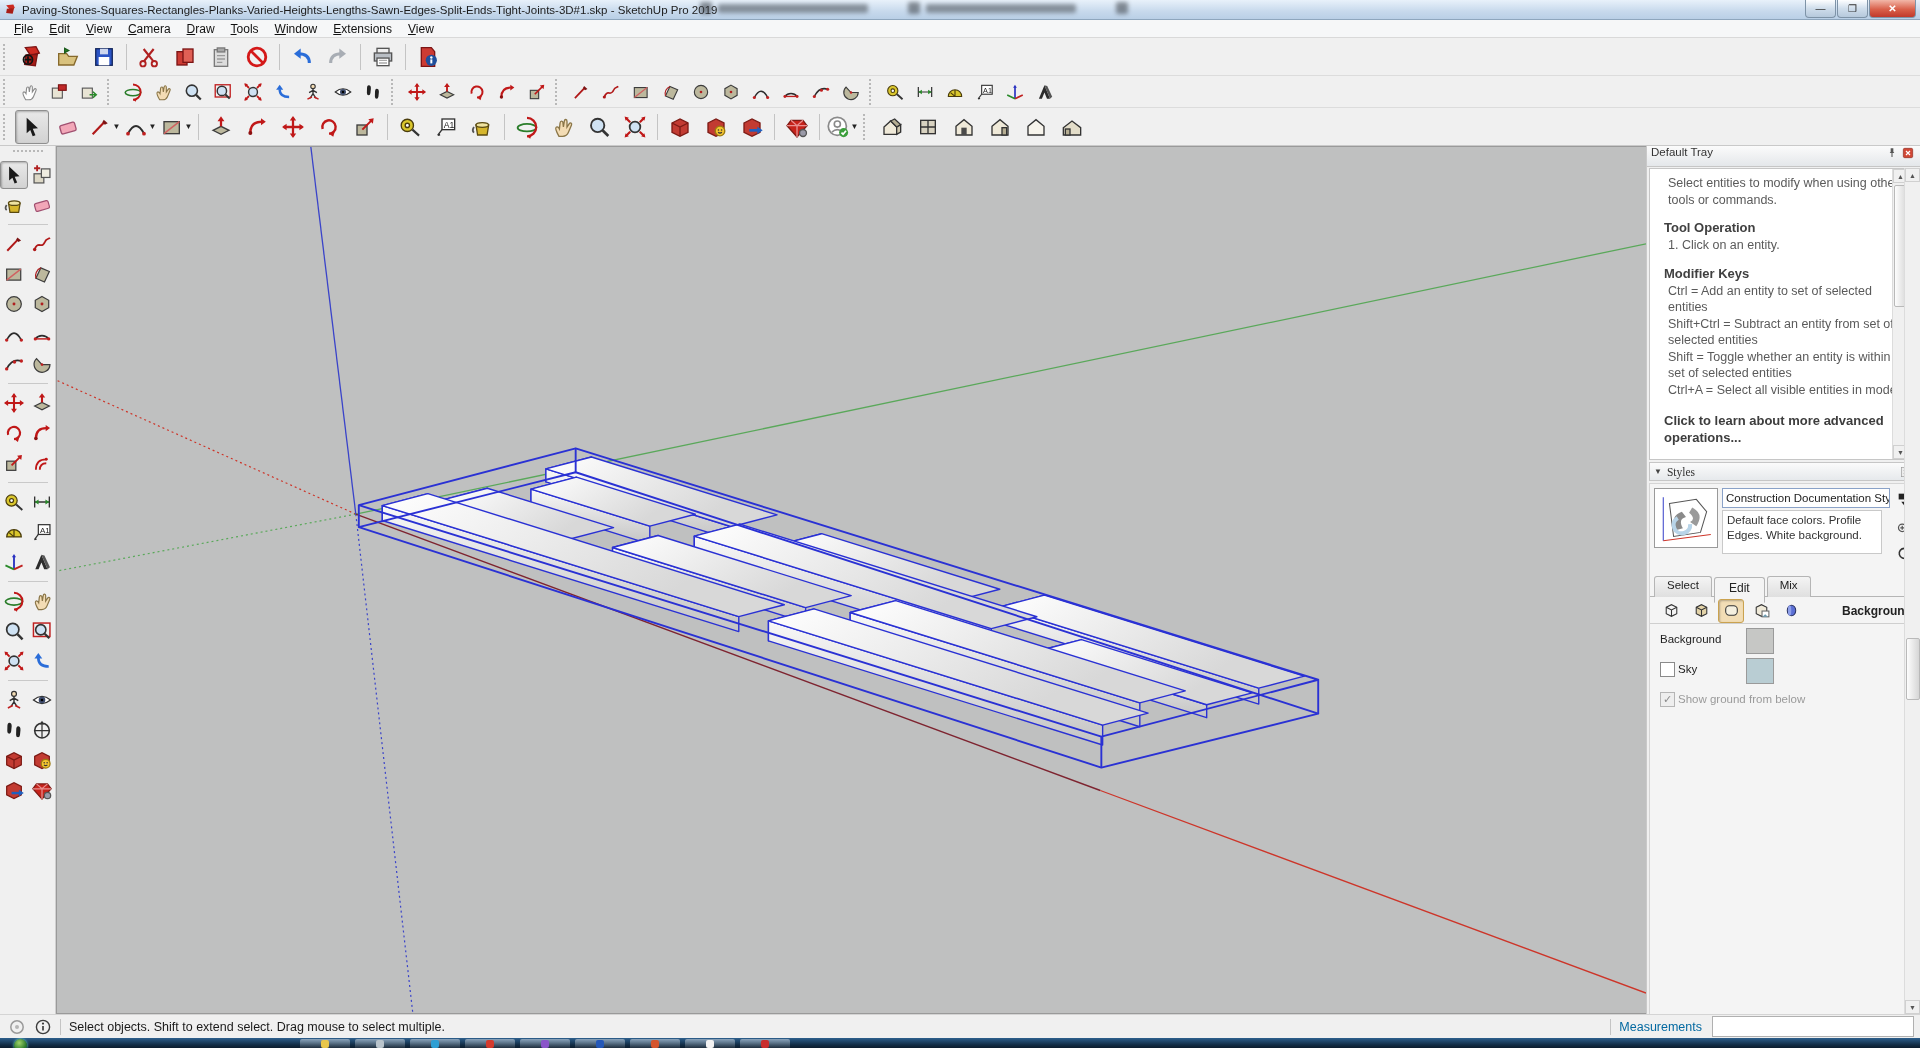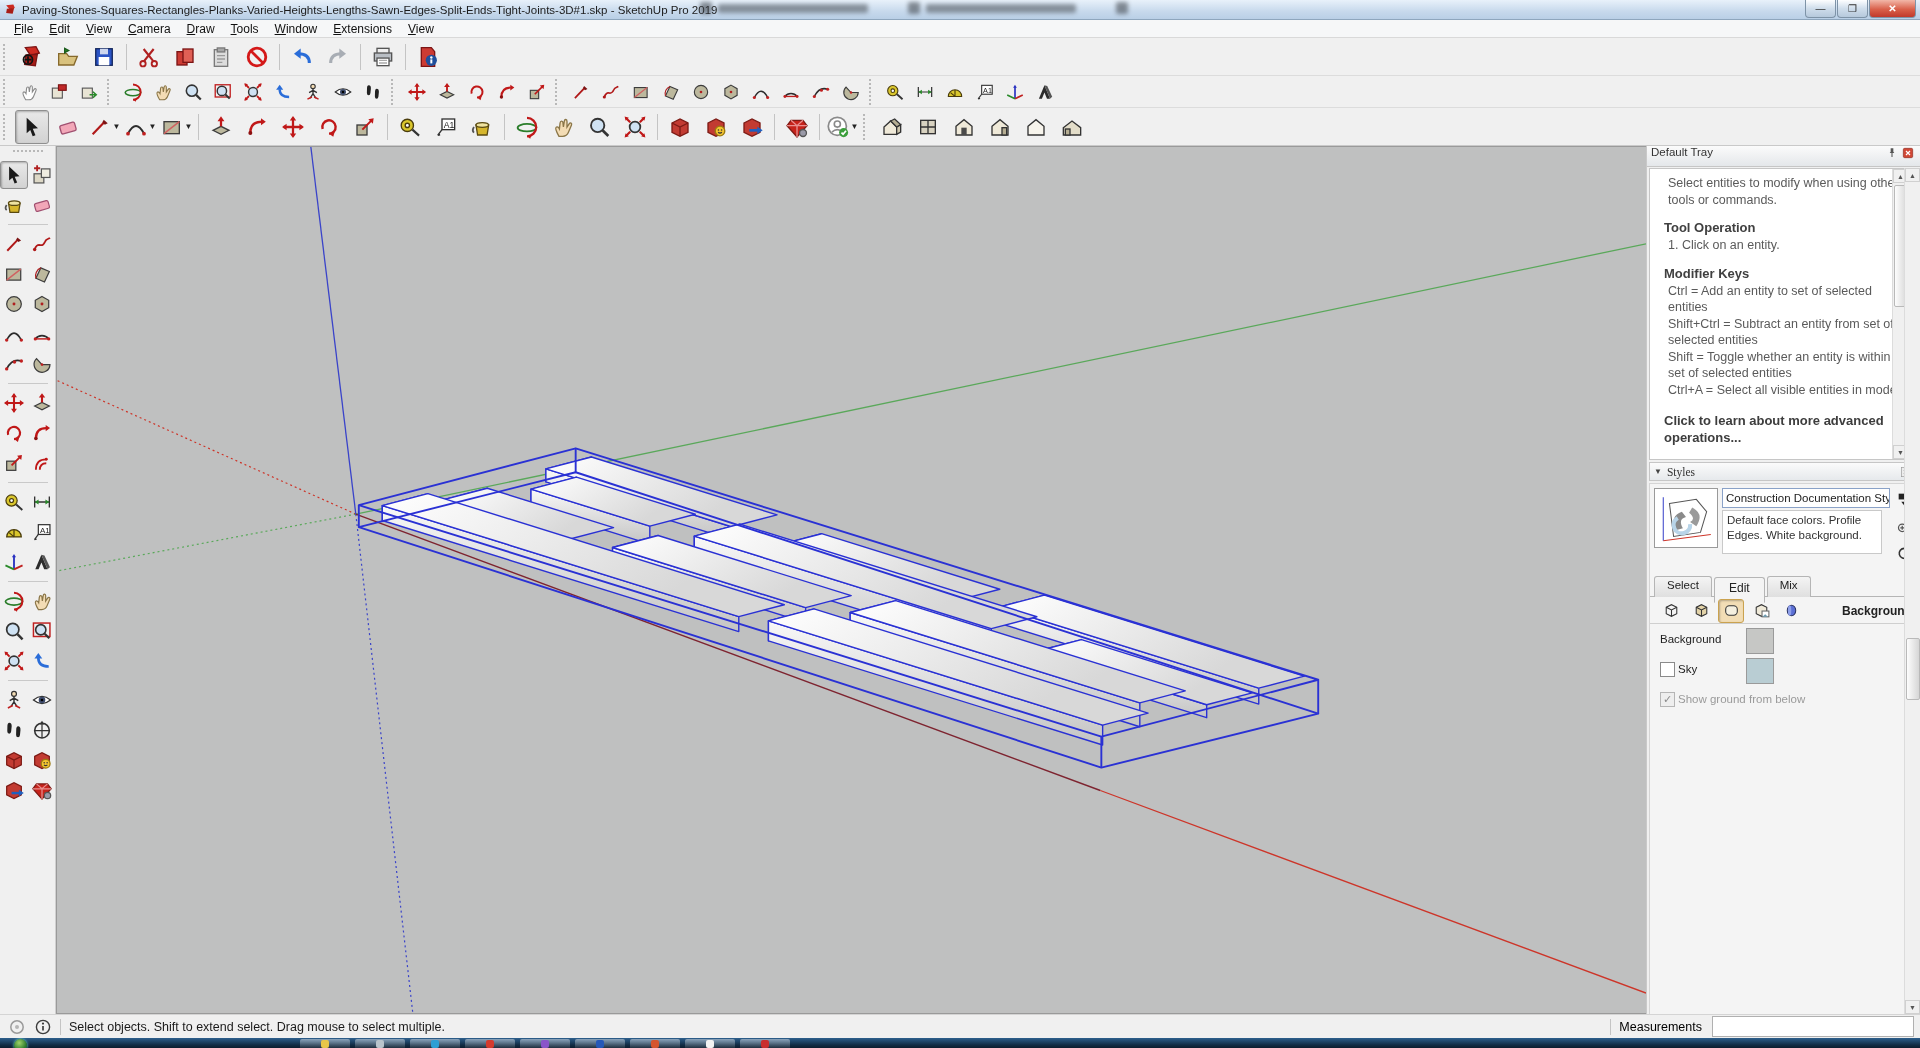--- a/index.html
+++ b/index.html
@@ -106,21 +106,21 @@
   .translabel{position:absolute;left:152px;top:0px;color:#ababab;font-size:11.5px;}
   .slider{position:absolute;left:148px;top:18px;width:90px;height:4px;background:#e2e2e2;border:1px solid #c2c2c2;}
   .slider .knob{position:absolute;left:42px;top:-5px;width:9px;height:14px;background:#f2f2f2;border:1px solid #aaa;}
   
   .statusbar{position:absolute;left:0;top:1014px;width:100%;height:24px;background:#f0f0f0;
     border-top:1px solid #d4d4d4;display:flex;align-items:center;box-sizing:border-box;}
   .statusbar .sico{width:18px;height:18px;margin-left:8px;}
   .statusbar .sep{width:1px;height:16px;background:#c4c4c4;margin:0 8px;}
   .statusbar .msg{font-size:12.5px;color:#1a1a1a;}
   .statusbar .right{margin-left:auto;display:flex;align-items:center;}
-  .statusbar .mlabel{font-size:12.5px;color:#000000;margin-right:10px;}
+  .statusbar .mlabel{font-size:12.5px;color:#0369a1;margin-right:10px;}
   .minput{width:196px;height:17px;border:1px solid #b0b0b0;background:#fff;margin-right:6px;font-size:11px;}
   
   .taskbar{position:absolute;left:0;top:1038px;width:100%;height:10px;
     background:linear-gradient(#274b66,#123;);background:linear-gradient(#2d5f8d,#122c44 70%,#0c1d2e);overflow:hidden;}
   .taskbar .orb{position:absolute;left:14px;top:1px;width:13px;height:13px;border-radius:50%;
     background:radial-gradient(circle at 40% 30%,#9fd468,#2c7a2c 60%,#134a7e);box-shadow:0 0 3px #7fd;}
   .tbuttons{position:absolute;left:300px;top:1px;display:flex;gap:5px;}
   .tkb{width:50px;height:9px;border-radius:2px 2px 0 0;background:linear-gradient(rgba(255,255,255,.45),rgba(255,255,255,.08));
     display:flex;justify-content:center;}
   .tkb i{display:block;width:8px;height:8px;border-radius:2px;margin-top:1px;}

